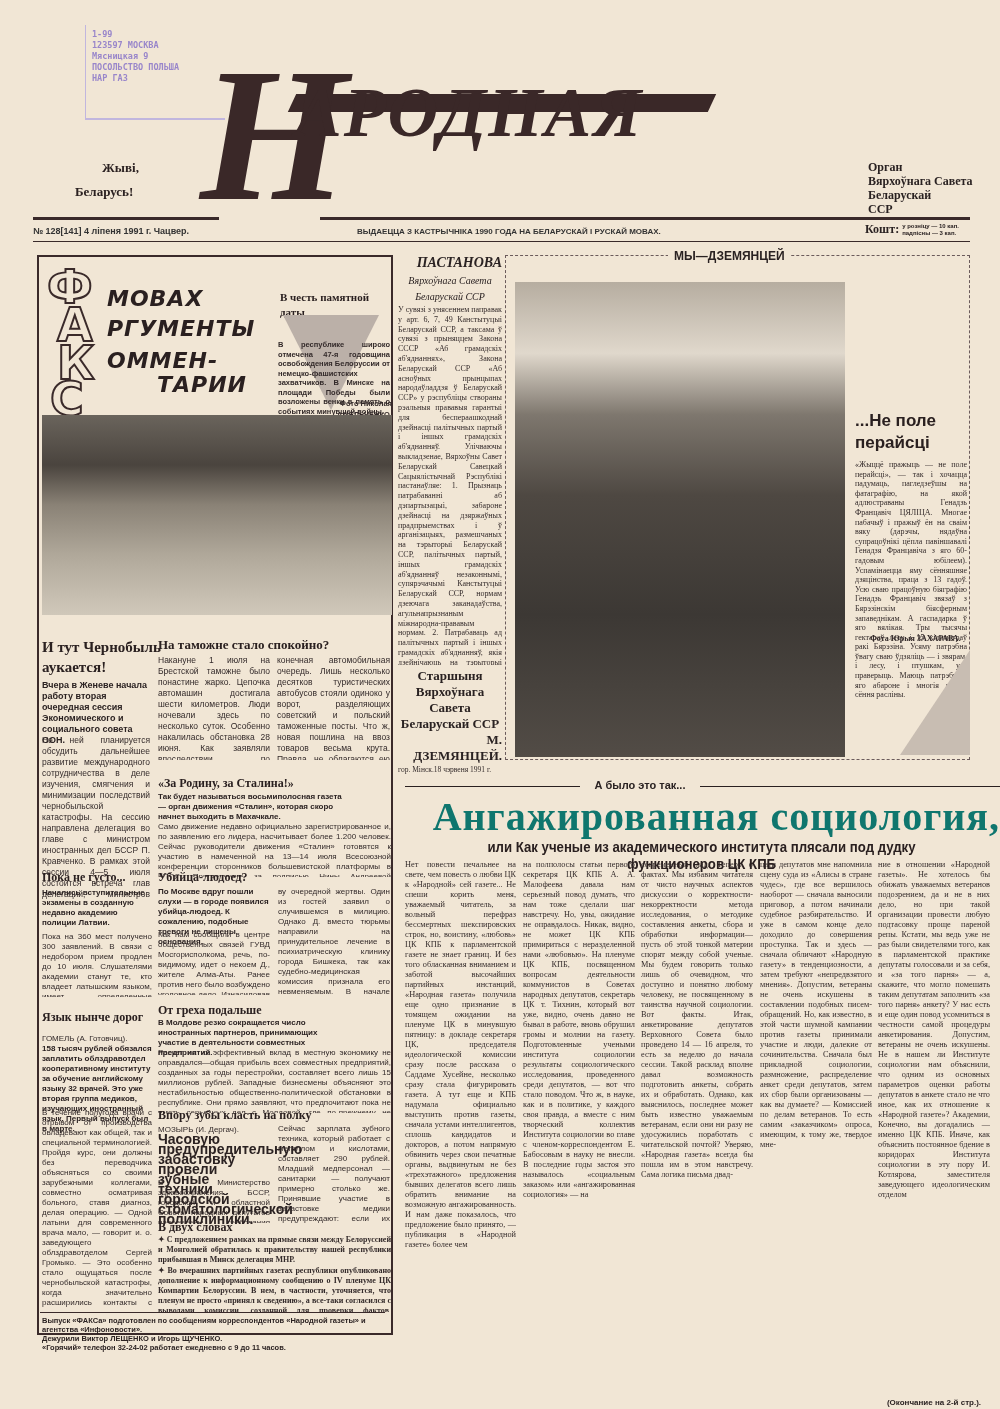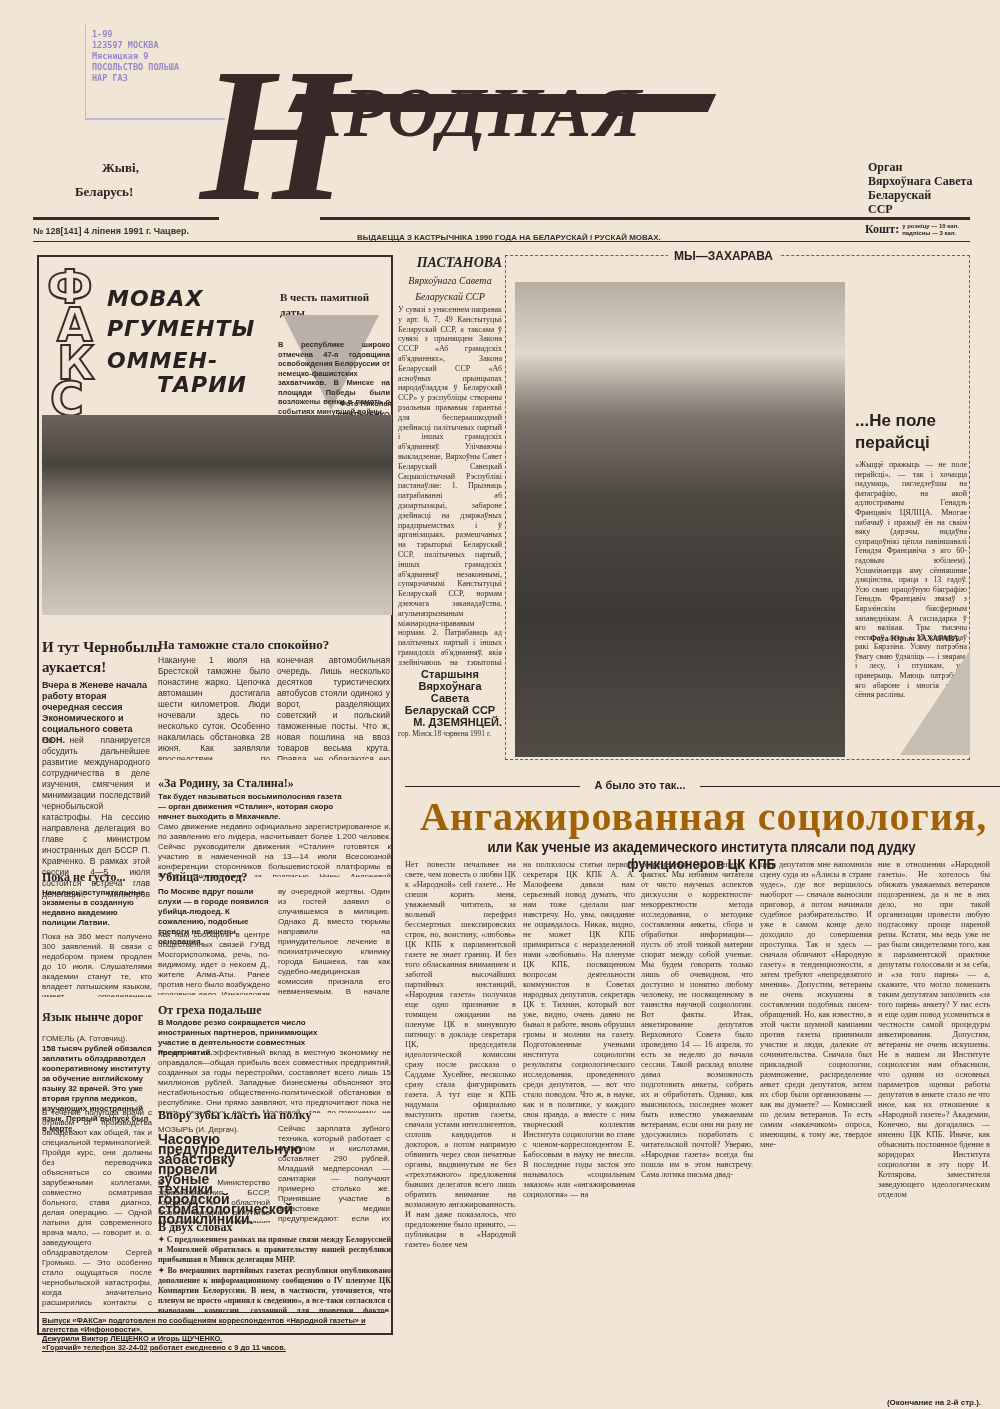--- a/index.html
+++ b/index.html
@@ -60,21 +60,21 @@
      background: linear-gradient(180deg, #6a645c 0%, #4a443e 25%, #8a8276 45%, #b0a89a 70%, #d0c8ba 100%); }
   .photo-nature { left: 515px; top: 282px; width: 330px; height: 475px;
      background: linear-gradient(180deg, #b6ada0 0%, #e0d8cc 15%, #7e776e 28%, #4e4842 45%, #3c3834 70%, #524c46 100%); }
   .photo-frame { left: 505px; top: 255px; width: 465px; height: 505px; border: 1px dashed #6b5b5b; }
 
   h3.hd { font-family: "Liberation Serif", serif; font-weight: bold; color: #2a2020; }
   .lead { font-family: "Liberation Sans", sans-serif; font-weight: bold; font-size: 9px; line-height: 11px; color: #2b2222; }
   .body-s { font-family: "Liberation Sans", sans-serif; font-size: 8.5px; line-height: 11px; color: #332a2a; text-align: justify; }
   .body-r { font-family: "Liberation Serif", serif; font-size: 9px; line-height: 11.5px; color: #332a2a; text-align: justify; }
 
-  .big-headline { left: 420px; top: 793px; width: 580px; text-align: left; font-family: "Liberation Serif", serif; font-weight: bold; font-size: 40px; color: #a16207; letter-spacing: 1px; }
+  .big-headline { left: 420px; top: 793px; width: 580px; text-align: right; font-family: "Liberation Serif", serif; font-weight: bold; font-size: 40px; color: #0f766e; letter-spacing: 1px; }
   .sub-headline { left: 403px; top: 838px; width: 597px; text-align: center; font-family: "Liberation Sans", sans-serif; font-weight: bold; font-size: 15px; letter-spacing: 0px; color: #2a2020; transform: scaleX(.88); transform-origin: center; }
 </style>
 </head>
 <body>
 
 <div class="abs stamp">
   <div>1-99</div>
   <div>123597 МОСКВА</div>
   <div>Мясницкая 9</div>
   <div>ПОСОЛЬСТВО ПОЛЬША</div>
@@ -94,21 +94,21 @@
   <div>Орган</div>
   <div>Вярхоўнага Савета</div>
   <div>Беларускай</div>
   <div>ССР</div>
 </div>
 
 <div class="abs rule" style="left:33px;top:217px;width:186px;"></div>
 <div class="abs rule" style="left:320px;top:217px;width:650px;"></div>
 
 <div class="abs meta-small" style="left:33px;top:226px;font-size:9px;">№ 128[141] 4 ліпеня 1991 г. Чацвер.</div>
-<div class="abs meta-small" style="left:344px;top:233px;padding-left:13px;">ВЫДАЕЦЦА З КАСТРЫЧНІКА 1990 ГОДА НА БЕЛАРУСКАЙ І РУСКАЙ МОВАХ.</div>
+<div class="abs meta-small" style="left:344px;top:227px;padding-left:13px;">ВЫДАЕЦЦА З КАСТРЫЧНІКА 1990 ГОДА НА БЕЛАРУСКАЙ І РУСКАЙ МОВАХ.</div>
 <div class="abs price">
   <span>Кошт:</span>
   <small><span>у розніцу — 10 кап.</span><br><span>падпісны — 3 кап.</span></small>
 </div>
 <div class="abs" style="left:33px;top:241px;width:937px;height:1px;background:#3a2a2a;"></div>
 
 <div class="abs fax-box"></div>
 
 <div class="abs fax-logo">
   <div class="fax-letter" style="left:2px;top:0;">Ф</div>
@@ -163,41 +163,41 @@
 <div class="abs body-s" style="left:158px;top:1124px;width:112px;font-size:8px;">МОЗЫРЬ (И. Дергач).</div>
 <div class="abs lead" style="left:158px;top:1134px;width:110px;font-size:14px;line-height:10px;">Часовую предупредительную забастовку провели зубные техники городской стоматологической поликлиники.</div>
 <div class="abs body-s" style="left:158px;top:1178px;width:112px;height:45px;overflow:hidden;font-size:8px;line-height:10px;">В Министерство здравоохранения БССР, городской и областной Советы народных депутатов направлены требования бастовавших, основное из которых — повышение заработной платы.</div>
 <div class="abs body-s" style="left:278px;top:1124px;width:112px;height:100px;overflow:hidden;font-size:8px;line-height:10px;">Сейчас зарплата зубного техника, который работает с металлом и кислотами, составляет 290 рублей. Младший медперсонал — санитарки — получают примерно столько же. Принявшие участие в забастовке медики предупреждают: если их требования не будут удовлетворены, в сентябре работа прекратится на более длительный срок.</div>
 
 <h3 class="abs hd" style="left:158px;top:1220px;width:235px;font-size:12px;">В двух словах</h3>
 <div class="abs body-r" style="left:158px;top:1235px;width:233px;font-size:8px;line-height:10px;font-weight:bold;">✦ <span>С предложением рамках на прямые связи между Белоруссией и Монголией обратилась к правительству нашей республики прибывшая в Минск делегация МНР.</span></div>
 <div class="abs body-r" style="left:158px;top:1266px;width:233px;height:46px;overflow:hidden;font-size:8px;line-height:10px;font-weight:bold;">✦ <span>Во вчерашних партийных газетах республики опубликовано дополнение к информационному сообщению о IV пленуме ЦК Компартии Белоруссии. В нем, в частности, уточняется, что пленум не просто «принял к сведению», а все-таки согласился с выводами комиссии, созданной для проверки фактов, изложенных в публикациях «Народной газеты» «Откуда валюта? Из Минска...» Справка комиссии будет опубликована. Что ж, подождем...</span></div>
 
 <div class="abs" style="left:40px;top:1312px;width:345px;height:1px;background:#3a2a2a;"></div>
-<div class="abs lead" style="left:42px;top:1316px;width:345px;font-size:7.5px;line-height:9px;text-decoration:underline;">
+<div class="abs lead" style="left:42px;top:1316px;width:345px;font-size:7.5px;line-height:9px;">
   <div>Выпуск «ФАКСа» подготовлен по сообщениям корреспондентов «Народной газеты» и агентства «Инфоновости».</div>
   <div>Дежурили Виктор ЛЕЩЕНКО и Игорь ЩУЧЕНКО.</div>
   <div>«Горячий» телефон 32-24-02 работает ежедневно с 9 до 11 часов.</div>
 </div>
 
 <div class="abs" style="left:398px;top:255px;width:104px;">
   <div style="font-family:'Liberation Serif',serif;font-style:italic;font-weight:bold;font-size:14px;text-align:right;">ПАСТАНОВА</div>
   <div style="font-family:'Liberation Serif',serif;font-style:italic;font-size:10px;text-align:center;margin-top:4px;">Вярхоўнага Савета</div>
   <div style="font-family:'Liberation Serif',serif;font-style:italic;font-size:10px;text-align:center;margin-top:5px;">Беларускай ССР</div>
   <div class="body-r" style="font-size:8px;line-height:9.8px;margin-top:3px;height:360px;overflow:hidden;">У сувязі з унясеннем паправак у арт. 6, 7, 49 Канстытуцыі Беларускай ССР, а таксама ў сувязі з прыняццем Закона СССР «Аб грамадскіх аб'яднаннях», Закона Беларускай ССР «Аб асноўных прынцыпах народаўладдзя ў Беларускай ССР» у рэспубліцы створаны рэальныя прававыя гарантыі для беспераашкоднай дзейнасці палітычных партый і іншых грамадскіх аб'яднанняў. Улічваючы выкладзенае, Вярхоўны Савет Беларускай Савецкай Сацыялістычнай Рэспублікі пастанаўляе: 1. Прызнаць патрабаванні аб дэпартызацыі, забароне дзейнасці на дзяржаўных прадпрыемствах і ў арганізацыях, размешчаных на тэрыторыі Беларускай ССР, палітычных партый, іншых грамадскіх аб'яднанняў незаконнымі, супярэчачымі Канстытуцыі Беларускай ССР, нормам дзеючага заканадаўства, агульнапрызнаным міжнародна-прававым нормам. 2. Патрабаваць ад палітычных партый і іншых грамадскіх аб'яднанняў, якія дзейнічаюць на тэрыторыі Беларускай ССР, у сваёй працы строга кіравацца заканадаўствам Беларускай ССР. 3. Пракуратуры Беларускай ССР і яе органам на месцах забяспечыць нагляд за выкананнем законаў аб дзейнасці палітычных партый і іншых грамадскіх аб'яднанняў дзяржаўнымі прадпрыемствамі, арганізацыямі і грамадзянамі, а таксама палітычнымі партыямі і грамадскімі аб'яднаннямі. Вінаватых у парушэннях прыцягваць да ўстаноўленай законам адказнасці.</div>
-  <div style="font-family:Liberation Sans, sans-serif;font-weight:bold;font-size:11px;text-align:center;margin-top:3px;">
+  <div style="font-family:Liberation Serif, serif;font-weight:bold;font-size:13px;text-align:center;margin-top:3px;">
     <div>Старшыня Вярхоўнага</div>
     <div>Савета Беларускай ССР</div>
     <div style="text-align:right;">М. ДЗЕМЯНЦЕЙ.</div>
   </div>
   <div class="body-r" style="font-size:7.5px;">гор. Мінск.18 чэрвеня 1991 г.</div>
 </div>
 
 <div class="abs photo-frame"></div>
-<div class="abs" style="left:668px;top:249px;background:#f1e6d5;padding:0 6px;font-family:'Liberation Sans',sans-serif;font-weight:bold;font-size:12px;">МЫ—ЗАХАРАВА</div>
+<div class="abs" style="left:668px;top:249px;background:#f1e6d5;padding:0 6px;font-family:'Liberation Sans',sans-serif;font-weight:bold;font-size:12px;">МЫ—ДЗЕМЯНЦЕЙ</div>
 <div class="abs photo-nature"></div>
 <h3 class="abs hd" style="left:855px;top:410px;width:110px;font-family:'Liberation Sans',sans-serif;font-size:17px;line-height:22px;">...Не поле перайсці</h3>
 <div class="abs body-r" style="left:855px;top:460px;width:112px;font-size:8px;line-height:9.6px;">«Жыццё пражыць — не поле перайсці», — так і хочацца падумаць, пагледзеўшы на фатаграфію, на якой адлюстраваны Генадзь Францавіч ЦЯЛІЦА. Многае пабачыў і пражыў ён на сваім вяку (дарэчы, нядаўна супрацоўнікі цёпла павіншавалі Генадзя Францавіча з яго 60-гадовым юбілеем). Успамінаецца яму сённяшняе дзяцінства, праца з 13 гадоў. Усю сваю працоўную біяграфію Генадзь Францавіч звязаў з Бярэзінскім біясферным запаведнікам. А гаспадарка ў яго вялікая. Тры тысячы гектараў лесу і 15 кіламетраў ракі Бярэзіна. Усяму патрэбна ўвагу сваю ўдзяліць — і звярам, і лесу, і птушкам, усё праверыць. Маюць патрэбу ў яго абароне і многія рэдкія сёння расліны.</div>
 <div class="abs body-r" style="left:870px;top:633px;width:100px;font-size:8px;font-weight:bold;">Фота Юрыя ЗАХАРАВА.</div>
 <div class="abs" style="left:900px;top:650px;width:0;height:0;border-left:70px solid transparent;border-bottom:105px solid #c8bdb2;"></div>
 
 <div class="abs" style="left:405px;top:786px;width:175px;height:1px;background:#2a2020;"></div>
 <div class="abs" style="left:700px;top:786px;width:300px;height:1px;background:#2a2020;"></div>
 <div class="abs" style="left:582px;top:779px;width:116px;text-align:center;font-family:'Liberation Sans',sans-serif;font-weight:bold;font-size:11px;">А было это так...</div>
 <h1 class="abs big-headline">Ангажированная социология,</h1>

